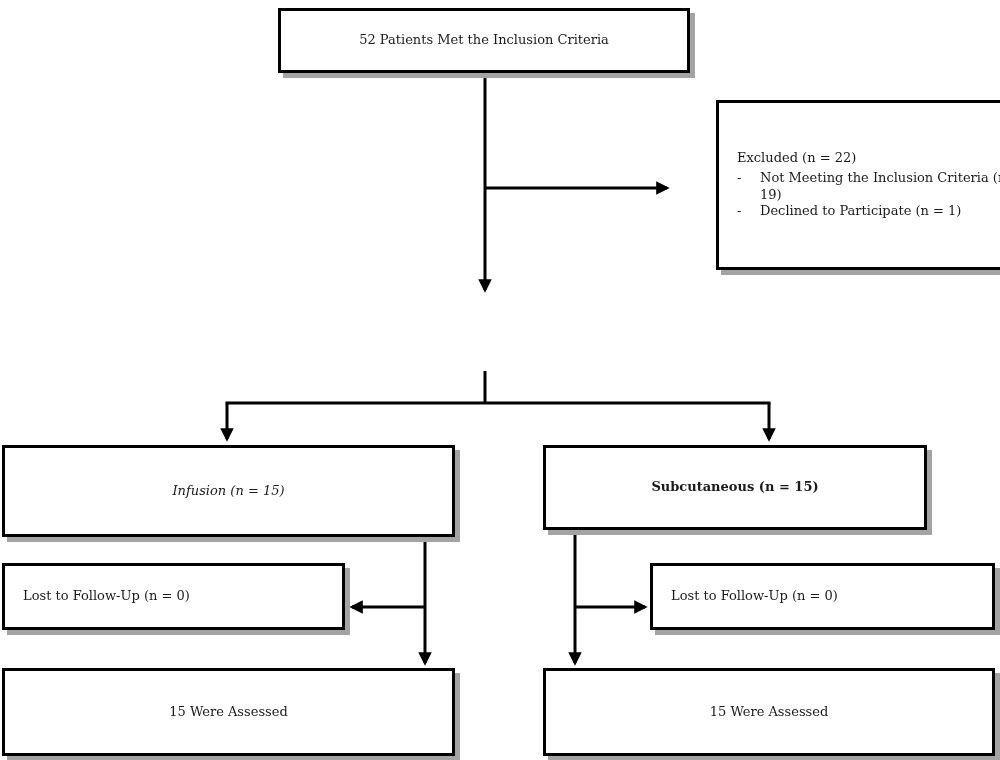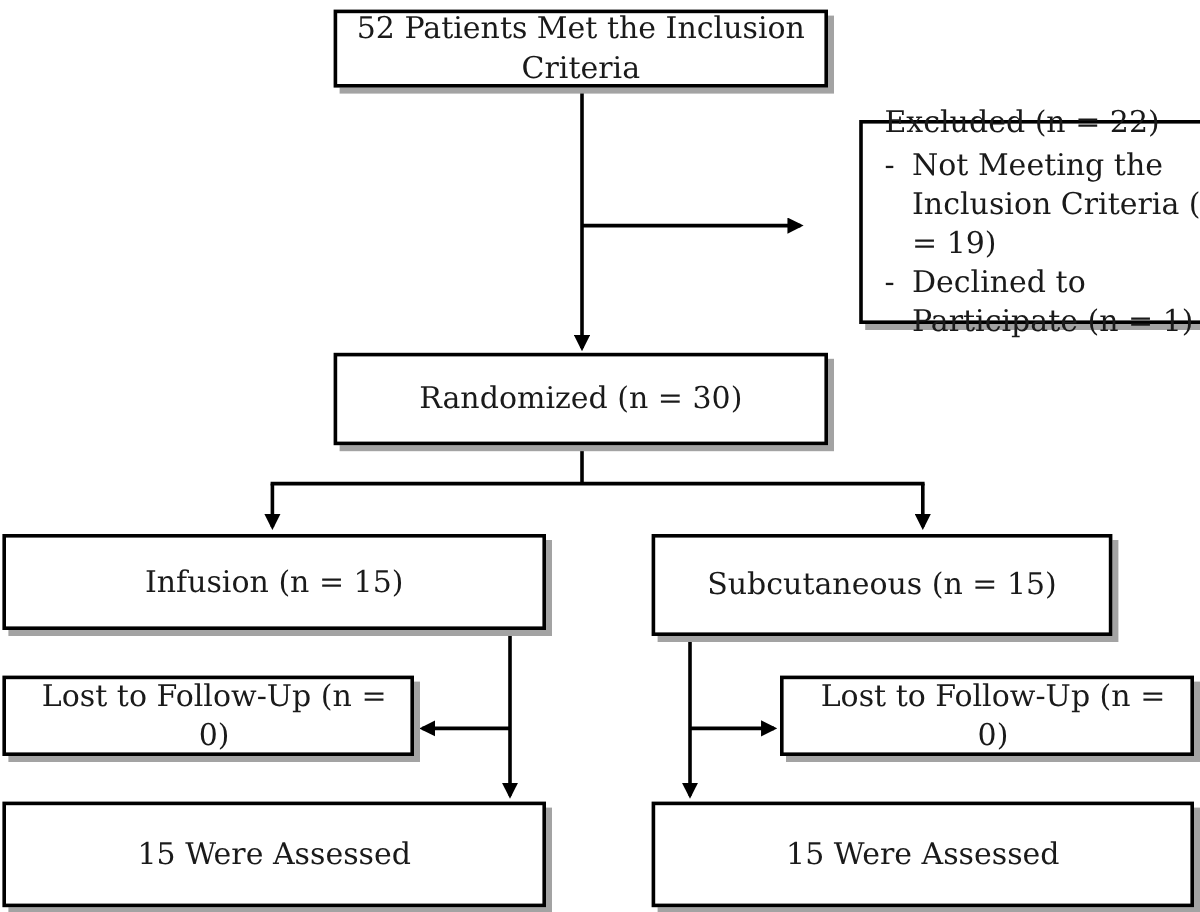--- a/index.html
+++ b/index.html
@@ -26,21 +26,21 @@
     pointer-events: none;
   }
   .box {
     position: absolute;
     box-sizing: border-box;
     background: #ffffff;
     border: 3px solid #000000;
     box-shadow: 5px 5px 0 #a3a3a3;
     display: flex;
     align-items: center;
-    font-size: 25px;
+    font-size: 13px;
     line-height: 1.3;
   }
   .box.center {
     justify-content: center;
     text-align: center;
   }
   .box.leftpad {
     justify-content: flex-start;
     padding-left: 18px;
     padding-right: 8px;
@@ -101,29 +101,26 @@
     <div class="ex-item">
       <span class="ex-dash">-</span>
       <span class="ex-text">Not Meeting the Inclusion Criteria (n = 19)</span>
     </div>
     <div class="ex-item">
       <span class="ex-dash">-</span>
       <span class="ex-text">Declined to Participate (n = 1)</span>
     </div>
   </div>
 
-  <div class="box center" style="left:278px; top:294px; width:412px; height:77px;">
-    <span>Randomized (n = 30)</span>
-  </div>
 
-  <div class="box center" style="left:2px; top:445px; width:453px; height:80px;">
+  <div class="box center" style="left:2px; top:445px; width:453px; height:92px;font-style:italic;">
     <span>Infusion (n = 15)</span>
   </div>
 
-  <div class="box center" style="left:543px; top:445px; width:384px; height:85px;">
+  <div class="box center" style="left:543px; top:445px; width:384px; height:85px;font-weight:bold;">
     <span>Subcutaneous (n = 15)</span>
   </div>
 
   <div class="box leftpad" style="left:2px; top:563px; width:343px; height:67px;">
     <span>Lost to Follow-Up (n = 0)</span>
   </div>
 
   <div class="box leftpad" style="left:650px; top:563px; width:345px; height:67px;">
     <span>Lost to Follow-Up (n = 0)</span>
   </div>

